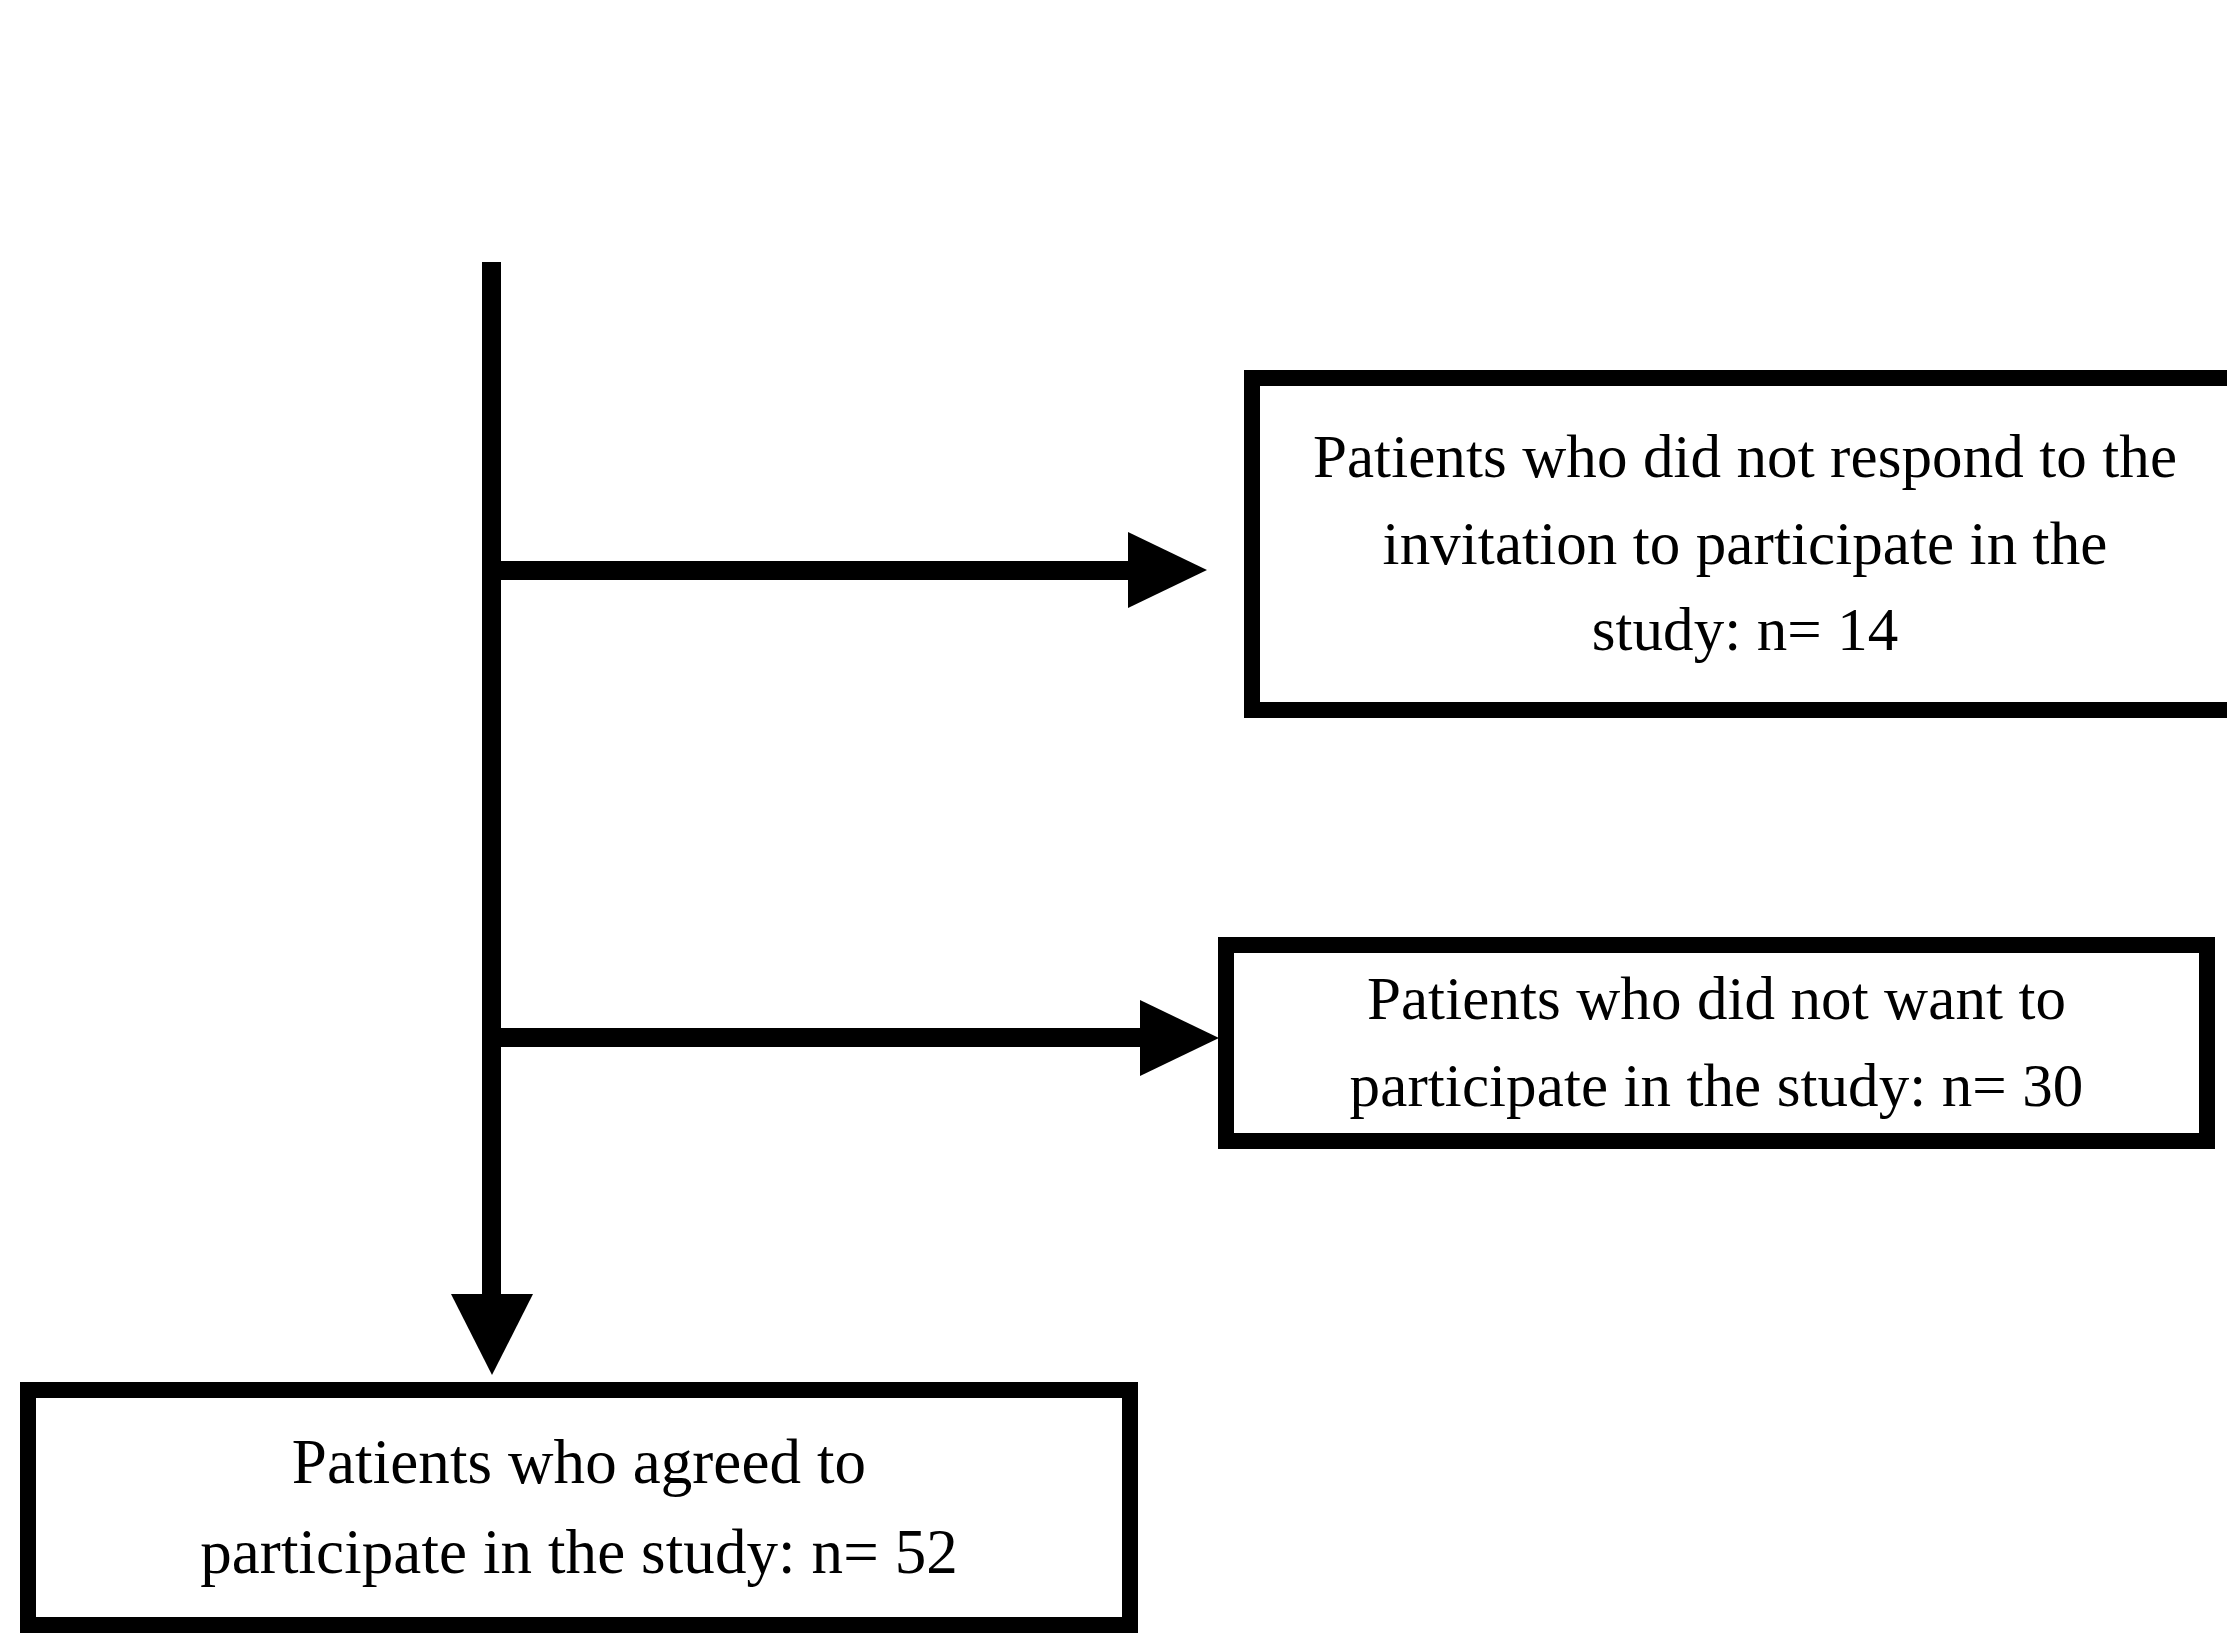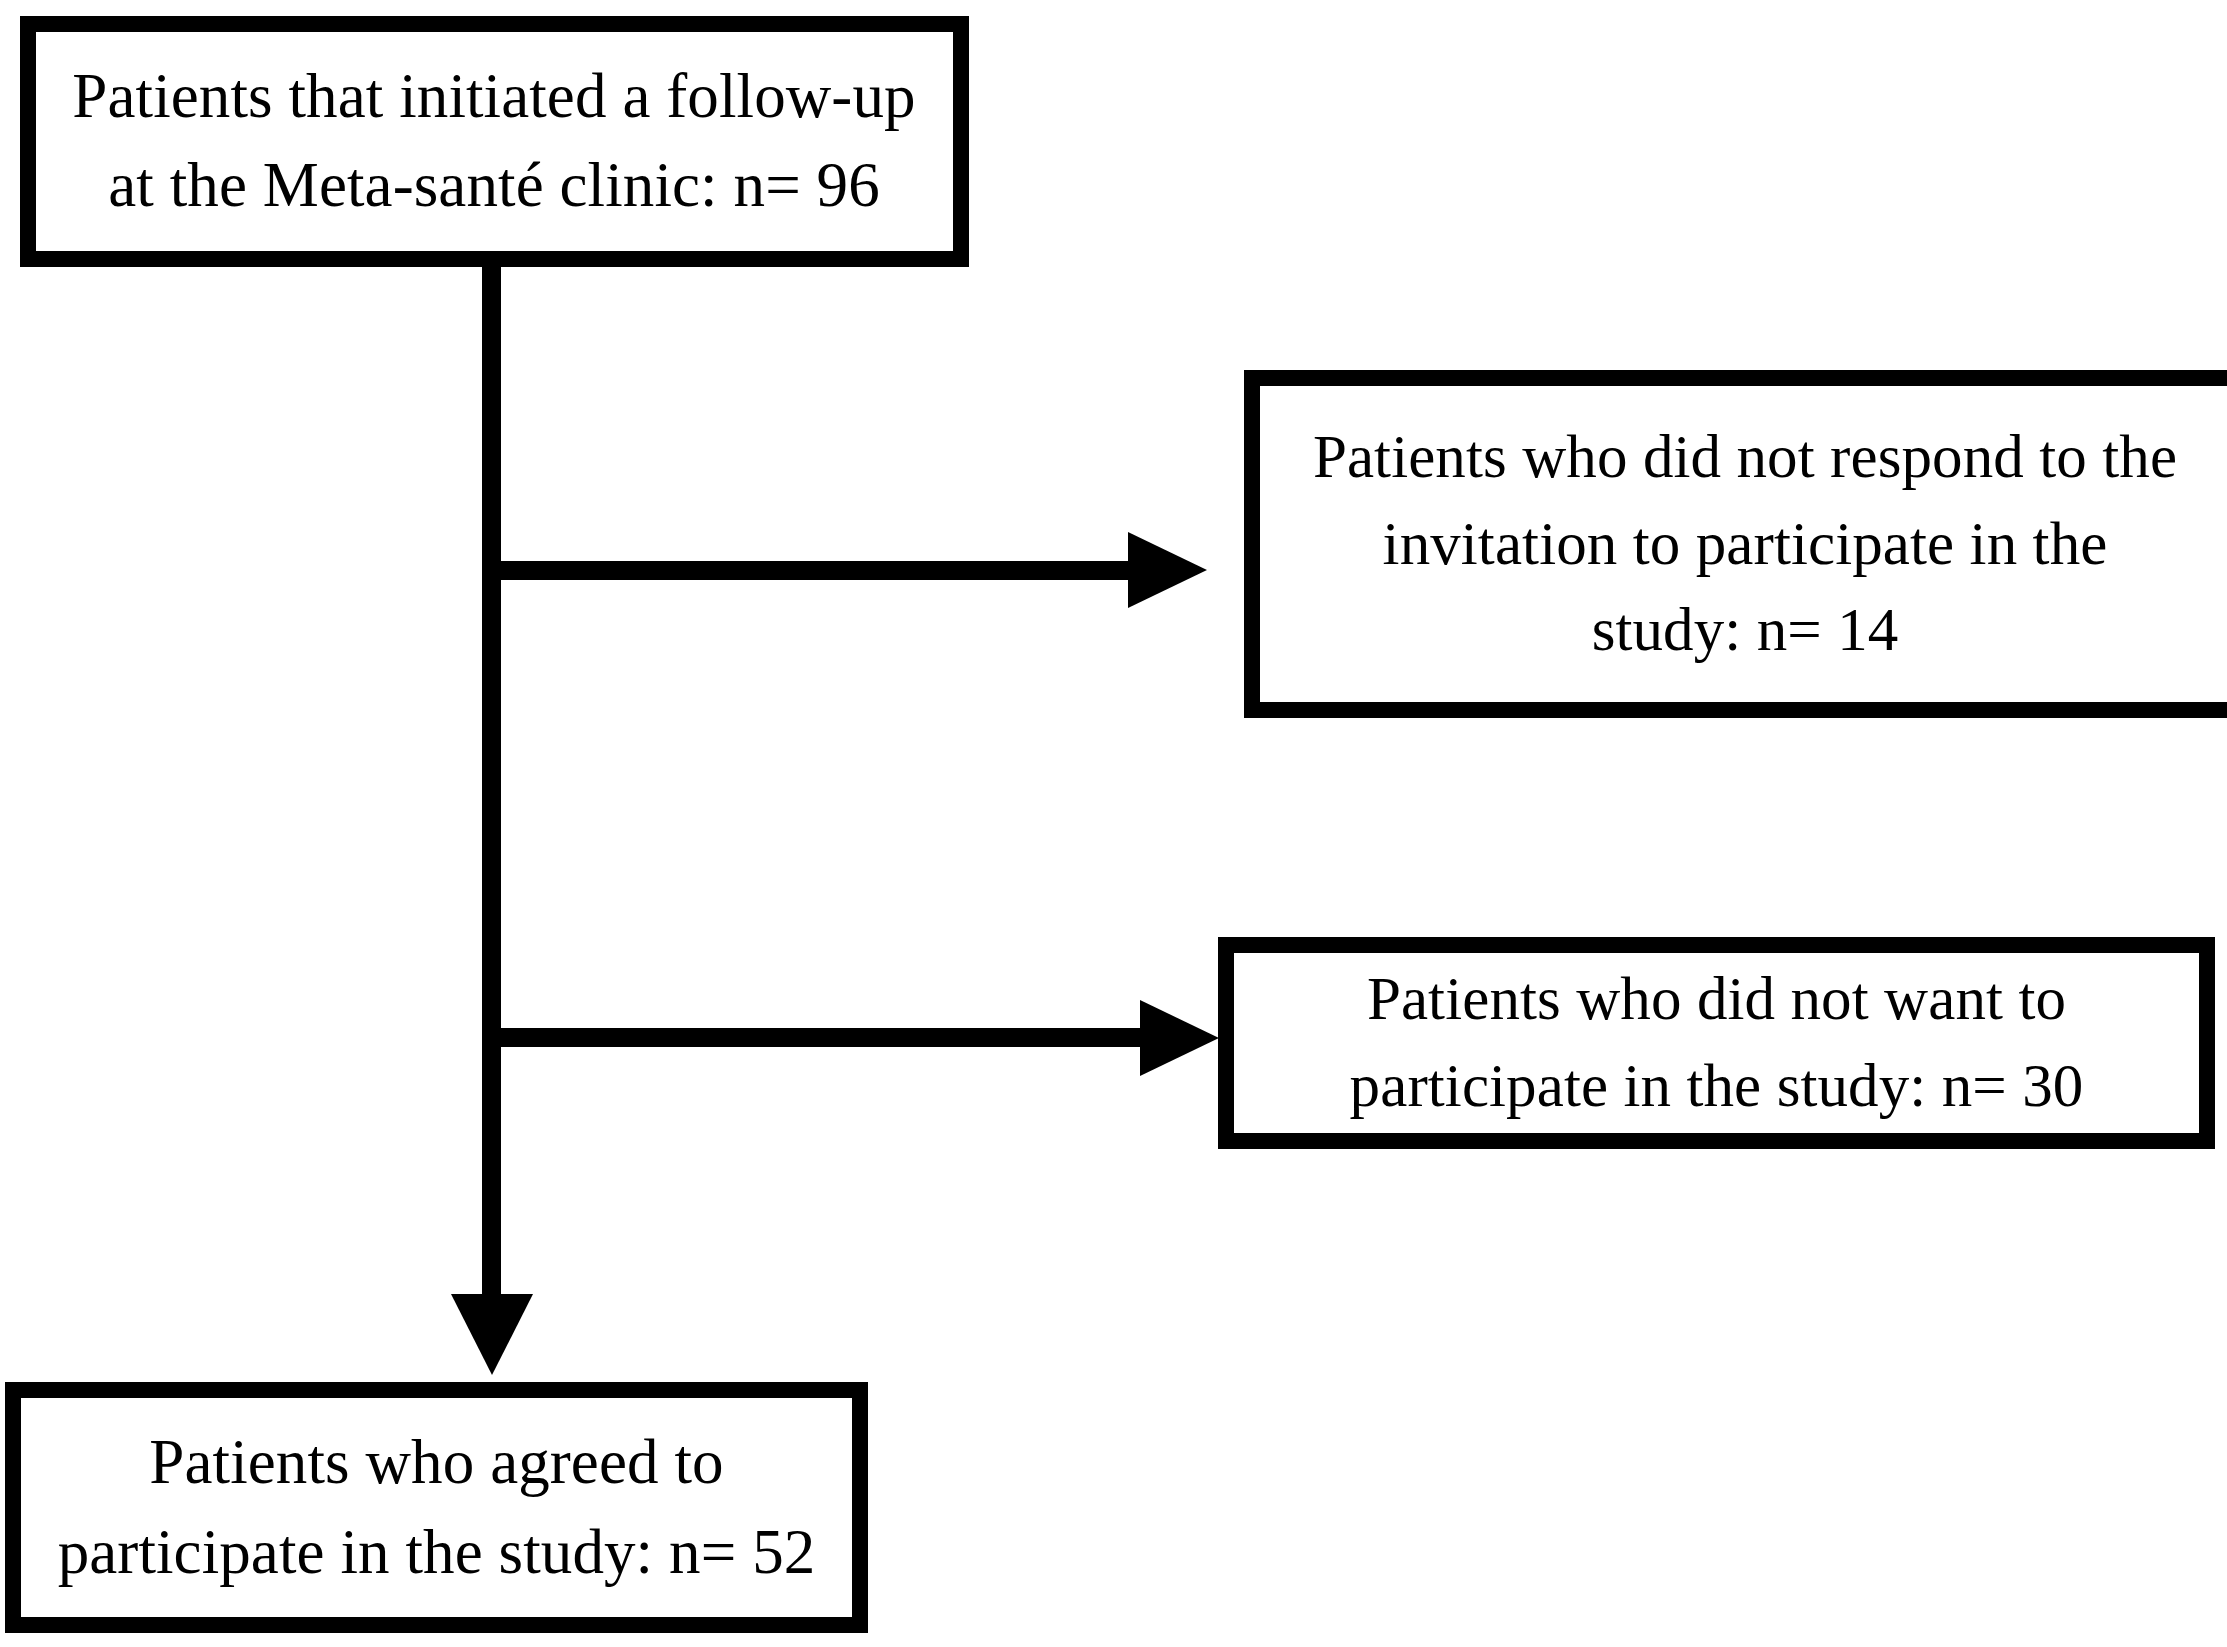--- a/index.html
+++ b/index.html
@@ -34,21 +34,21 @@
     letter-spacing: 0.1px;
     padding: 0 11.7px;
     box-sizing: border-box;
     white-space: pre-line;
   }
 
   
   #node-initiated   { left: 19.5px;   top: 15.6px;   width: 949px; height: 251px; }
   #node-no-response { left: 1244px; top: 370px;  width: 1002px; height: 348px; }
   #node-not-want    { left: 1218px; top: 937px; width: 997px; height: 212px; justify-content: flex-end; }
-  #node-agreed      { left: 5px;   top: 1382px; width: 863px; height: 251px; }
+  #node-agreed      { left: 20px;   top: 1382px; width: 1118px; height: 251px; }
 
   #node-initiated .label   { font-size: 63px; }
   #node-no-response .label { font-size: 61px; }
   #node-not-want .label    { font-size: 61px; }
   #node-agreed .label      { font-size: 63px; }
 
   
   .edge-seg {
     position: absolute;
     background: #000000;
@@ -96,24 +96,20 @@
   <div class="edge-seg" id="trunk-vertical"></div>
 
   <div class="edge-seg" id="branch1-line"></div>
   <div id="branch1-head"></div>
 
   <div class="edge-seg" id="branch2-line"></div>
   <div id="branch2-head"></div>
 
   <div id="trunk-head"></div>
 
-  <div class="node" id="node-initiated">
-    <span class="label">Patients that initiated a follow-up
-at the Meta-santé clinic: n= 96</span>
-  </div>
 
   <div class="node" id="node-no-response">
     <span class="label">Patients who did not respond to the
 invitation to participate in the
 study: n= 14</span>
   </div>
 
   <div class="node" id="node-not-want">
     <span class="label">Patients who did not want to
 participate in the study:  n= 30</span>

